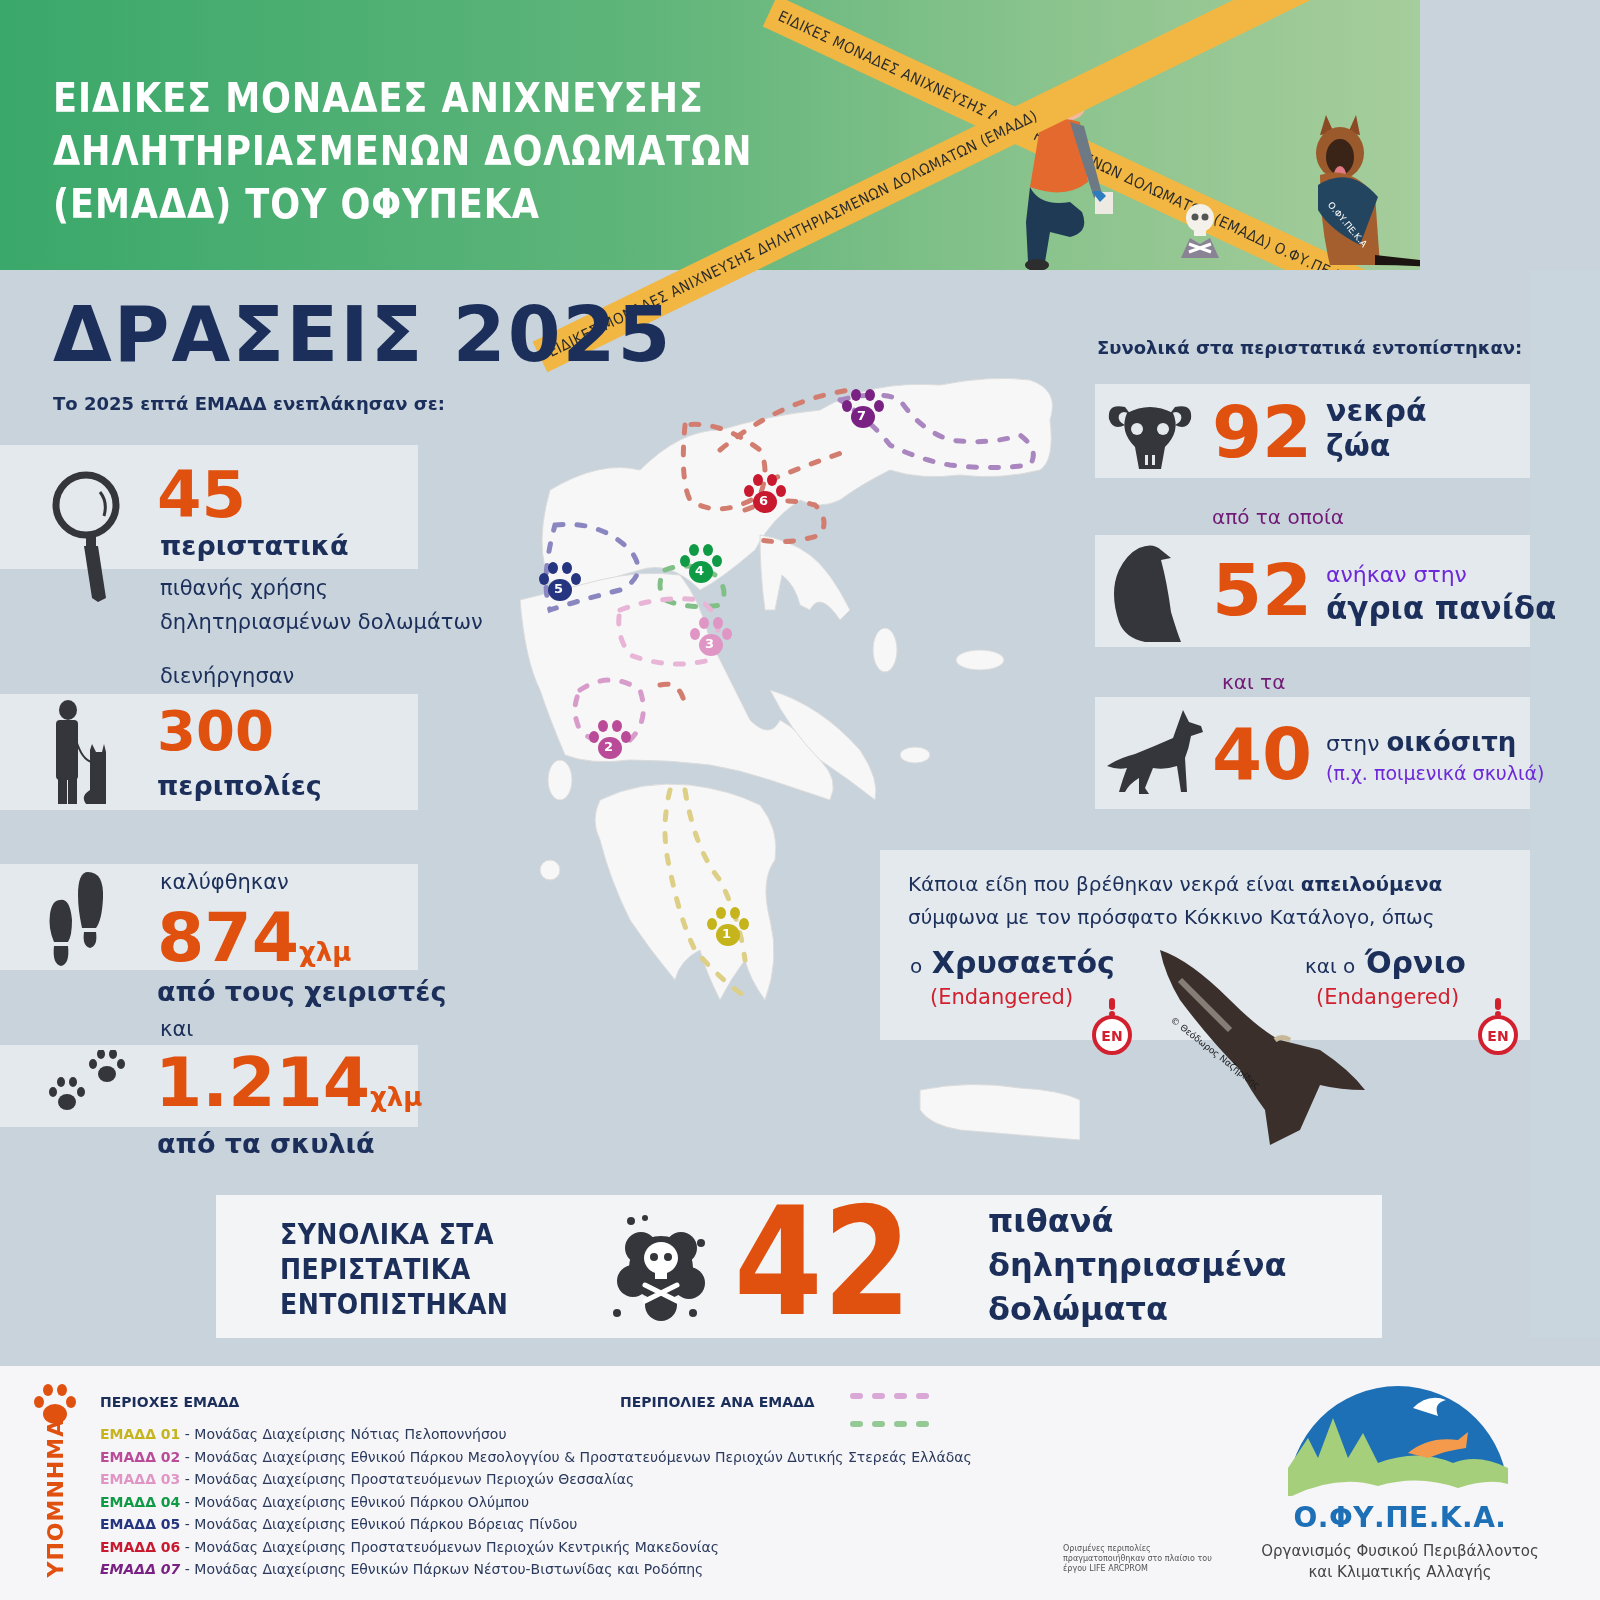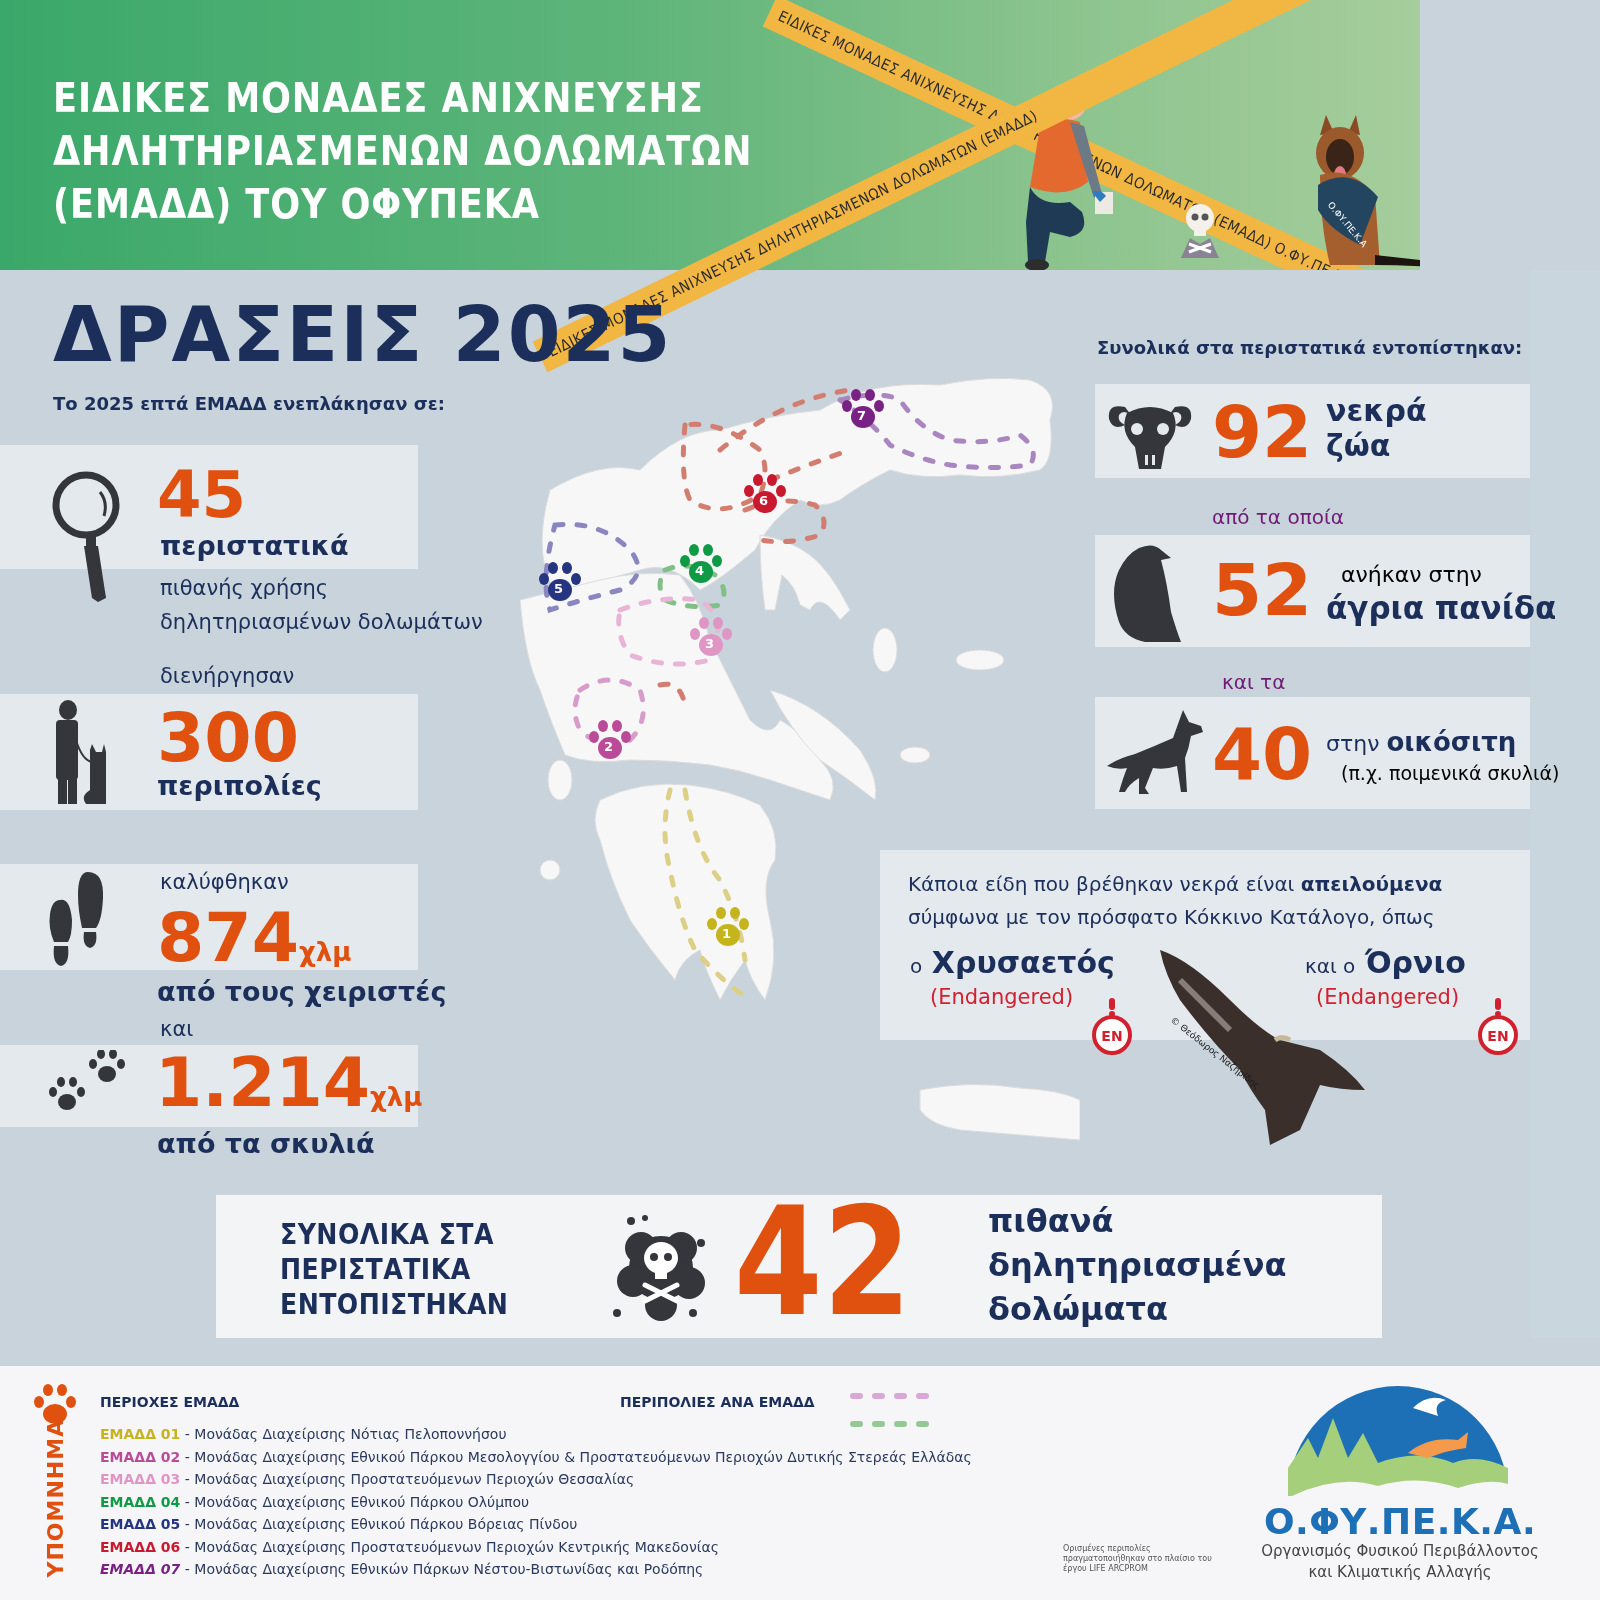--- a/index.html
+++ b/index.html
@@ -23,21 +23,21 @@
   .right-strip { position: absolute; left: 1530px; top: 270px; width: 70px; height: 1068px; background: #cad6de; }
 
   .map { position: absolute; left: 520px; top: 360px; width: 560px; height: 790px; }
 
   .drasis-title { position: absolute; left: 53px; top: 290px; font-size: 76px; font-weight: bold; color: #1b2f5a; letter-spacing: 2px; z-index: 3; }
   .intro { position: absolute; left: 53px; top: 393px; font-size: 18px; font-weight: bold; color: #1b2f5a; }
 
   .panel { position: absolute; background: #e4e9ee; }
   .big-num { color: #e0500f; font-weight: bold; font-family: "DejaVu Sans", sans-serif; }
   .navy-b { color: #1b2f5a; font-weight: bold; }
-  .navy-r { color: #000000; margin-left: 15px; }
+  .navy-r { color: #6d28d9; }
 
   .left-block { position: absolute; }
   .lb-small { font-size: 21px; color: #1b2f5a; }
   .lb-bold { font-size: 27px; font-weight: bold; color: #1b2f5a; }
 
   .right-head { position: absolute; left: 1097px; top: 337px; font-size: 18px; font-weight: bold; color: #1b2f5a; }
   .r-conn { position: absolute; font-size: 20px; color: #701a75; }
 
   .threat-panel { position: absolute; left: 880px; top: 850px; width: 650px; height: 190px; background: #e4e9ee; }
   .threat-text { position: absolute; left: 28px; top: 18px; font-size: 20px; line-height: 33px; color: #1b2f5a; }
@@ -57,21 +57,21 @@
   .legend-vert span { position: absolute; left: -50px; top: 48px; width: 130px; transform: rotate(-90deg); color: #e0500f; font-weight: bold; font-size: 22px; letter-spacing: 1px; text-align: center; }
   .legend-h { position: absolute; font-size: 14px; font-weight: bold; color: #1b2f5a; }
   .legend-list { position: absolute; left: 100px; top: 57px; font-size: 14px; line-height: 22.5px; color: #2a3a5c; }
   .legend-list .code { font-weight: bold; }
   .dash-legend { position: absolute; left: 850px; top: 18px; }
   .dash-legend i { display: inline-block; width: 13px; height: 6px; border-radius: 3px; margin-right: 9px; }
 
   .life-card { position: absolute; left: 1063px; top: 42px; width: 120px; height: 128px; background: #fff; border: 1px solid #ddd; }
   .life-caption { position: absolute; left: 1063px; top: 178px; width: 150px; font-size: 8px; line-height: 10px; color: #555; }
   .ofypeka-logo { position: absolute; left: 1278px; top: 12px; width: 240px; height: 120px; }
-  .ofypeka-name { position: absolute; left: 1240px; top: 135px; width: 320px; text-align: center; font-size: 36px; font-weight: bold; color: #1d6fb6; letter-spacing: 0.5px; }
+  .ofypeka-name { position: absolute; left: 1240px; top: 135px; width: 320px; text-align: center; font-size: 28px; font-weight: bold; color: #1d6fb6; letter-spacing: 0.5px; }
   .ofypeka-sub { position: absolute; left: 1240px; top: 175px; width: 320px; text-align: center; font-size: 15px; line-height: 21px; color: #444; }
 </style>
 </head>
 <body>
 
 <div class="header">
   <div class="header-title">
     <div>ΕΙΔΙΚΕΣ ΜΟΝΑΔΕΣ ΑΝΙΧΝΕΥΣΗΣ</div>
     <div>ΔΗΛΗΤΗΡΙΑΣΜΕΝΩΝ ΔΟΛΩΜΑΤΩΝ</div>
     <div>(ΕΜΑΔΔ) ΤΟΥ ΟΦΥΠΕΚΑ</div>
@@ -238,21 +238,21 @@
 <div class="left-block lb-small" style="left:160px;top:664px;">διενήργησαν</div>
 <div class="panel" style="left:0;top:694px;width:418px;height:116px;"></div>
 <svg style="position:absolute;left:52px;top:700px;width:58px;height:106px;" viewBox="0 0 58 106">
   <ellipse cx="16" cy="10" rx="9" ry="10" fill="#34363b"></ellipse>
   <rect x="4" y="20" width="22" height="60" rx="4" fill="#34363b"></rect>
   <rect x="6" y="78" width="9" height="26" fill="#34363b"></rect>
   <rect x="16" y="78" width="9" height="26" fill="#34363b"></rect>
   <path d="M24 40 Q30 60 40 62" stroke="#34363b" stroke-width="2" fill="none"></path>
   <path d="M38 50 L40 44 L44 52 L50 52 L52 44 L54 52 L54 104 L34 104 Q28 96 38 90 Z" fill="#34363b"></path>
 </svg>
-<div class="left-block big-num" style="left:157px;top:698px;font-size:68px;">300</div>
+<div class="left-block big-num" style="left:157px;top:698px;font-size:56px;">300</div>
 <div class="left-block lb-bold" style="left:157px;top:770px;">περιπολίες</div>
 
 <div class="panel" style="left:0;top:864px;width:418px;height:106px;"></div>
 <svg style="position:absolute;left:48px;top:870px;width:62px;height:98px;" viewBox="0 0 62 98">
   <path d="M40 2 Q56 2 55 28 Q54 50 48 58 L34 58 Q30 40 30 25 Q30 2 40 2 Z" fill="#34363b"></path>
   <path d="M36 62 L48 62 Q50 76 42 78 Q34 76 36 62 Z" fill="#34363b"></path>
   <path d="M12 30 Q22 28 24 50 Q24 66 20 72 L6 72 Q0 58 2 44 Q4 30 12 30 Z" fill="#34363b"></path>
   <path d="M6 76 L20 76 Q22 94 13 96 Q4 94 6 76 Z" fill="#34363b"></path>
 </svg>
 <div class="left-block lb-small" style="left:160px;top:870px;">καλύφθηκαν</div>

